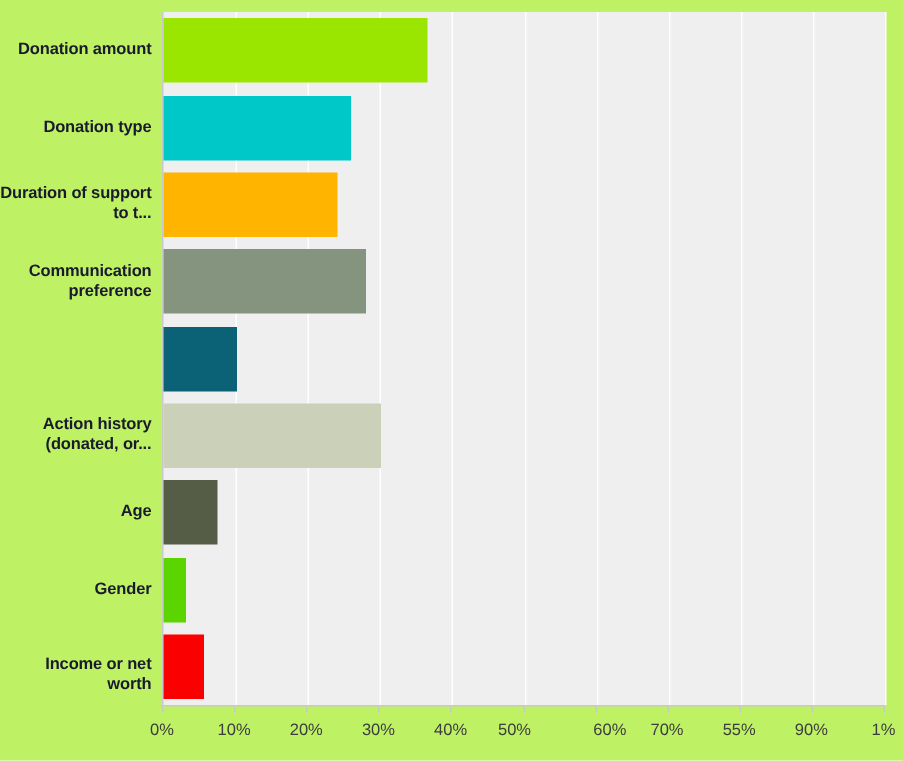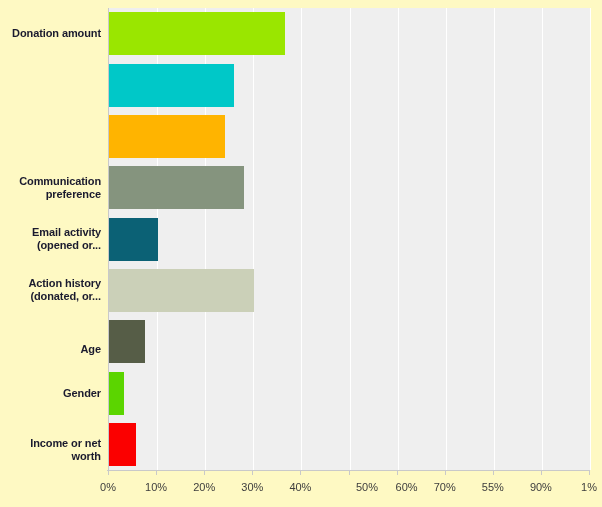--- a/index.html
+++ b/index.html
@@ -11,21 +11,21 @@
     width: 602px;
     height: 507px;
     font-family: "Liberation Sans", sans-serif;
     overflow: hidden;
   }
 
   #chart-root {
     position: relative;
     width: 602px;
     height: 507px;
-    background: #fef9c3;
+    background: #bef264;
   }
 
   
   .label-col {
     position: absolute;
     left: 0;
     top: 0;
     width: 101px;
     height: 470px;
   }
@@ -96,24 +96,25 @@
     white-space: nowrap;
   }
 </style>
 </head>
 <body>
 
 <div id="chart-root">
 
   <div class="label-col">
     <div class="cat-label" style="top: 27.1667px;"><span>Donation amount</span></div>
+    <div class="cat-label" style="top: 78.5px;"><span>Donation type</span></div>
+    <div class="cat-label" style="top: 123.333px;"><span>Duration of support to t...</span></div>
     <div class="cat-label" style="top: 174.667px;"><span>Communication preference</span></div>
-    <div class="cat-label" style="top: 226px;"><span>Email activity (opened or...</span></div>
     <div class="cat-label" style="top: 277.333px; padding-left: 12px;"><span>Action history (donated, or...</span></div>
-    <div class="cat-label" style="top: 335.167px; margin-top: 8px;"><span>Age</span></div>
+    <div class="cat-label" style="top: 335.167px;"><span>Age</span></div>
     <div class="cat-label" style="top: 386.5px;"><span>Gender</span></div>
     <div class="cat-label" style="top: 437px; padding-left: 46px;"><span>Income or net worth</span></div>
   </div>
 
   <div class="plot" id="plot">
       <div class="gridline" style="left: 48.1px;"></div>
       <div class="gridline" style="left: 96.2px;"></div>
       <div class="gridline" style="left: 144.3px;"></div>
       <div class="gridline" style="left: 192.4px;"></div>
       <div class="gridline" style="left: 240.5px;"></div>
@@ -139,21 +140,21 @@
       <div class="tick-label" style="left: 108px;">0%</div>
       <div class="tick-mark" style="left: 156.1px;"></div>
       <div class="tick-label" style="left: 156.1px;">10%</div>
       <div class="tick-mark" style="left: 204.2px;"></div>
       <div class="tick-label" style="left: 204.2px;">20%</div>
       <div class="tick-mark" style="left: 252.3px;"></div>
       <div class="tick-label" style="left: 252.3px;">30%</div>
       <div class="tick-mark" style="left: 300.4px;"></div>
       <div class="tick-label" style="left: 300.4px; text-align: right;">40%</div>
       <div class="tick-mark" style="left: 348.5px;"></div>
-      <div class="tick-label" style="left: 367px;">50%</div>
+      <div class="tick-label" style="left: 343px;">50%</div>
       <div class="tick-mark" style="left: 396.6px;"></div>
       <div class="tick-label" style="left: 396.6px; padding-left: 20px;">60%</div>
       <div class="tick-mark" style="left: 444.7px;"></div>
       <div class="tick-label" style="left: 444.7px;">70%</div>
       <div class="tick-mark" style="left: 492.8px;"></div>
       <div class="tick-label" style="left: 492.8px;">55%</div>
       <div class="tick-mark" style="left: 540.9px;"></div>
       <div class="tick-label" style="left: 540.9px;">90%</div>
       <div class="tick-mark" style="left: 589px;"></div>
       <div class="tick-label" style="left: 589px;">1%</div>

